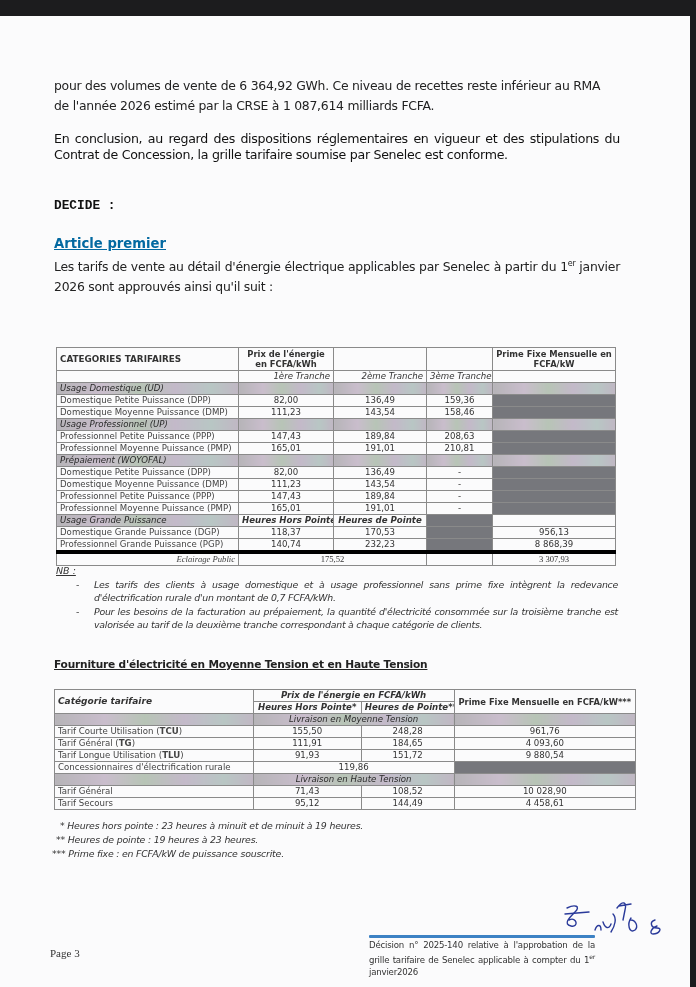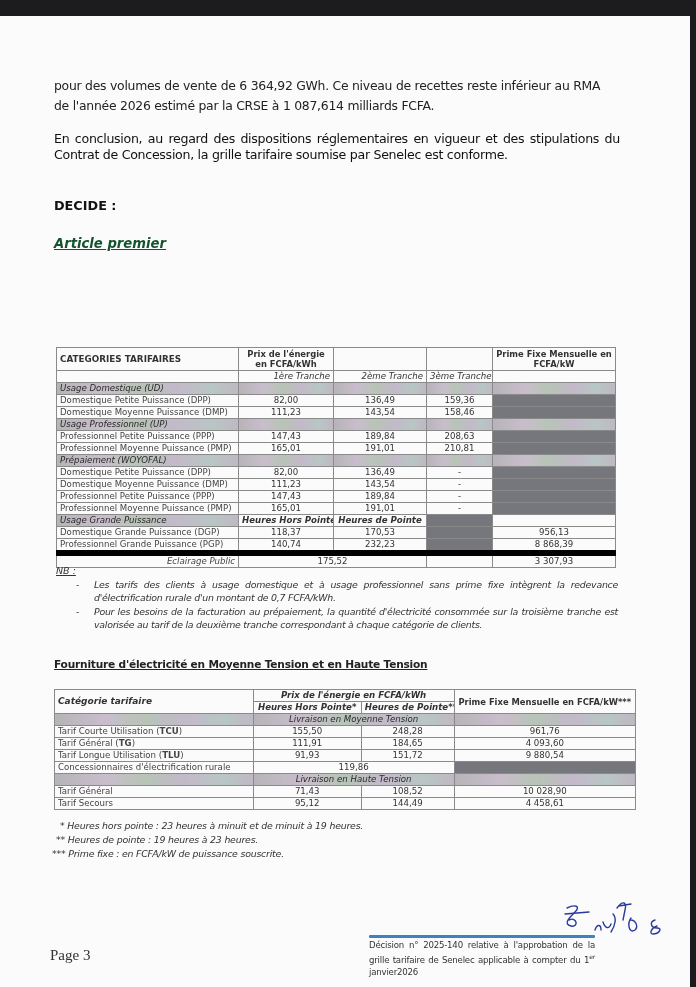--- a/index.html
+++ b/index.html
@@ -10,71 +10,72 @@
     color: #1a1a1a;
   }
   .page {
     position: absolute; left: 0; top: 16px; width: 690px; height: 977px;
     background: #fbfbfc;
   }
   .p-abs { position: absolute; }
   .body-text { font-size: 12.4px; line-height: 20px; letter-spacing: -0.25px; color: #222; }
   .intro { left: 54px; top: 60px; width: 566px; }
   .conclusion { left: 54px; top: 115px; width: 566px; text-align: justify; font-weight: normal; font-size: 12.6px; line-height: 16px; letter-spacing: -0.3px; color: #111; }
-  .decide { left: 54px; top: 182px; font-weight: bold; font-size: 12.8px; color: #111; }
-  .article { left: 54px; top: 220px; font-weight: bold; font-size: 13.2px; text-decoration: underline; color: #14532d; font-style: italic; }
+  .decide { left: 54px; top: 182px; font-weight: bold; font-size: 12.8px; color: #111; font-family: Liberation Mono, monospace; }
+  .article { left: 54px; top: 220px; font-weight: bold; font-size: 13.2px; text-decoration: underline; color: #0369a1; }
   .article-text { left: 54px; top: 238px; width: 566px; text-align: justify; }
   .article-text sup { font-size: 8px; }
   .section-title { font-weight: bold; font-size: 10.6px; text-decoration: underline; color: #222; letter-spacing: -0.2px; }
   .sec1 { left: 54px; top: 297px; }
   .sec2 { left: 54px; top: 642px; }
 
   table { border-collapse: collapse; position: absolute; table-layout: fixed; }
   td, th { border: 1px solid #8a8a8a; font-size: 8.6px; padding: 0 3px; height: 11px; line-height: 11px; white-space: nowrap; overflow: hidden; color: #333; font-weight: normal; }
   .t1 { left: 56px; top: 331px; width: 559px; }
   .t2 { left: 54px; top: 673px; width: 582px; }
   .num { text-align: center; }
   .hdr { font-weight: bold; text-align: center; font-size: 8.4px; line-height: 10px; }
   .hdr-left { font-weight: bold; font-size: 8.8px; text-align: left; }
   .it { font-style: italic; text-align: right; }
   .bi { font-weight: bold; font-style: italic; }
   .group td { background: linear-gradient(90deg, #b6b4b8 0%, #c9bdcc 25%, #b7c4b6 45%, #c3b9c9 65%, #b8c6c4 85%, #c0b7c4 100%); }
   .group .lbl { font-weight: normal; font-style: italic; color: #2a2a2a; }
   .dark { background: #76777c !important; }
-  .thick-top td { border-top: 6px solid #000000; }
+  .thick-top td { border-top: 4px solid #000000; font-family: Liberation Serif, serif; }
   .row-label { color: #444; }
 
   .nb { left: 56px; top: 549px; font-size: 9.5px; font-style: italic; text-decoration: underline; color: #333; }
   .notes { left: 76px; top: 562px; width: 542px; font-size: 9.4px; line-height: 13px; font-style: italic; color: #333; letter-spacing: -0.25px; }
   .notes .bullet { position: relative; padding-left: 18px; margin-bottom: 1px; text-align: justify; }
   .notes .bullet::before { content: "-"; position: absolute; left: 0; top: 0; font-style: normal; }
 
   .footnotes { left: 52px; top: 803px; font-size: 9.4px; line-height: 14px; font-style: italic; color: #333; letter-spacing: -0.2px; }
 
-  .page-num { left: 50px; top: 931px; font-family: "Liberation Serif", serif; font-size: 15px; color: #333; }
+  .page-num { left: 50px; top: 931px; font-family: "Liberation Serif", serif; font-size: 11px; color: #333; }
   .footer-line { left: 369px; top: 919px; width: 226px; height: 3px; background: #3c82c4; border-radius: 1px; }
   .footer-text { left: 369px; top: 923px; width: 226px; font-size: 8.6px; line-height: 12px; color: #333; text-align: justify; letter-spacing: -0.2px; }
   .footer-text sup { font-size: 6px; }
   .signature { left: 555px; top: 882px; width: 140px; height: 42px; }
 </style>
 </head>
 <body>
 
 <div class="page">
 
   <div class="p-abs body-text intro">
     <div>pour des volumes de vente de 6 364,92 GWh. Ce niveau de recettes reste inférieur au RMA</div>
     <div>de l'année 2026 estimé par la CRSE à 1 087,614 milliards FCFA.</div>
   </div>
 
   <div class="p-abs conclusion">En conclusion, au regard des dispositions réglementaires en vigueur et des stipulations du Contrat de Concession, la grille tarifaire soumise par Senelec est conforme.</div>
 
   <div class="p-abs decide">DECIDE :</div>
 
   <div class="p-abs article">Article premier</div>
+  <div class="p-abs body-text article-text"><span>Les tarifs de vente au détail d'énergie électrique applicables par Senelec à partir du 1</span><sup>er</sup><span> janvier 2026 sont approuvés ainsi qu'il suit :</span></div>
 
 
   <table class="t1">
     <colgroup>
       <col style="width:182px">
         <col style="width:95px">
         <col style="width:93px">
         <col style="width:66px">
         <col style="width:123px">
     </colgroup>

